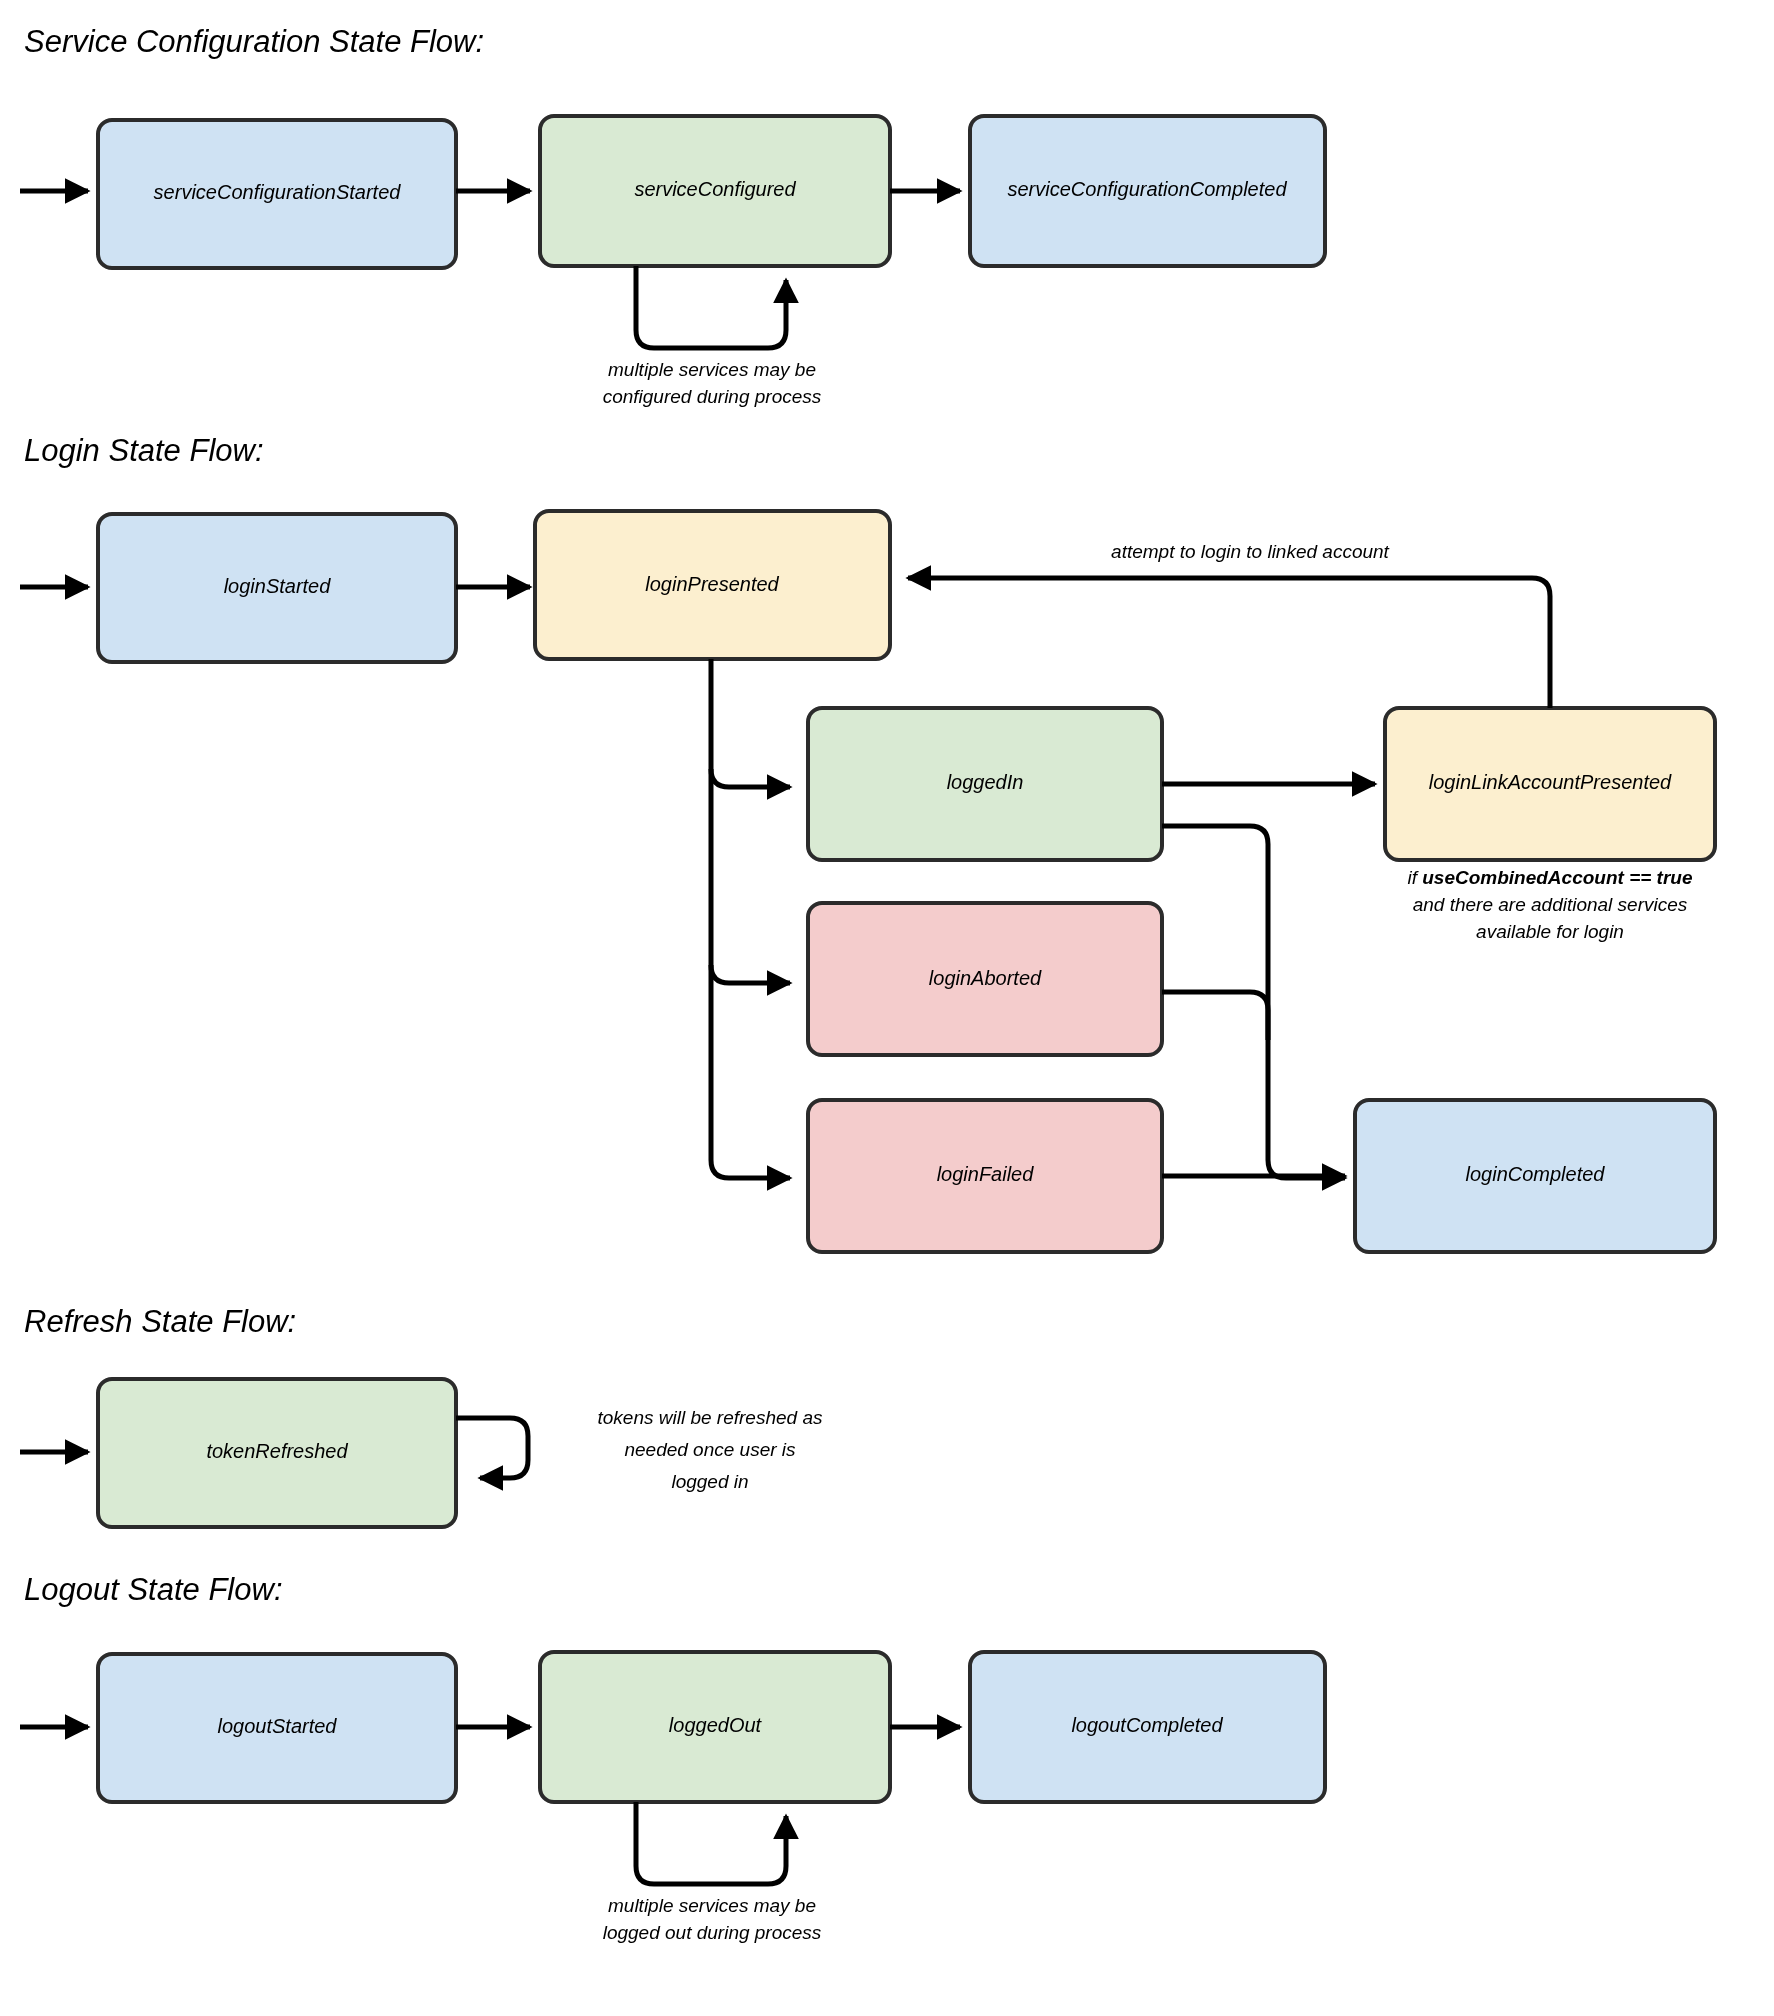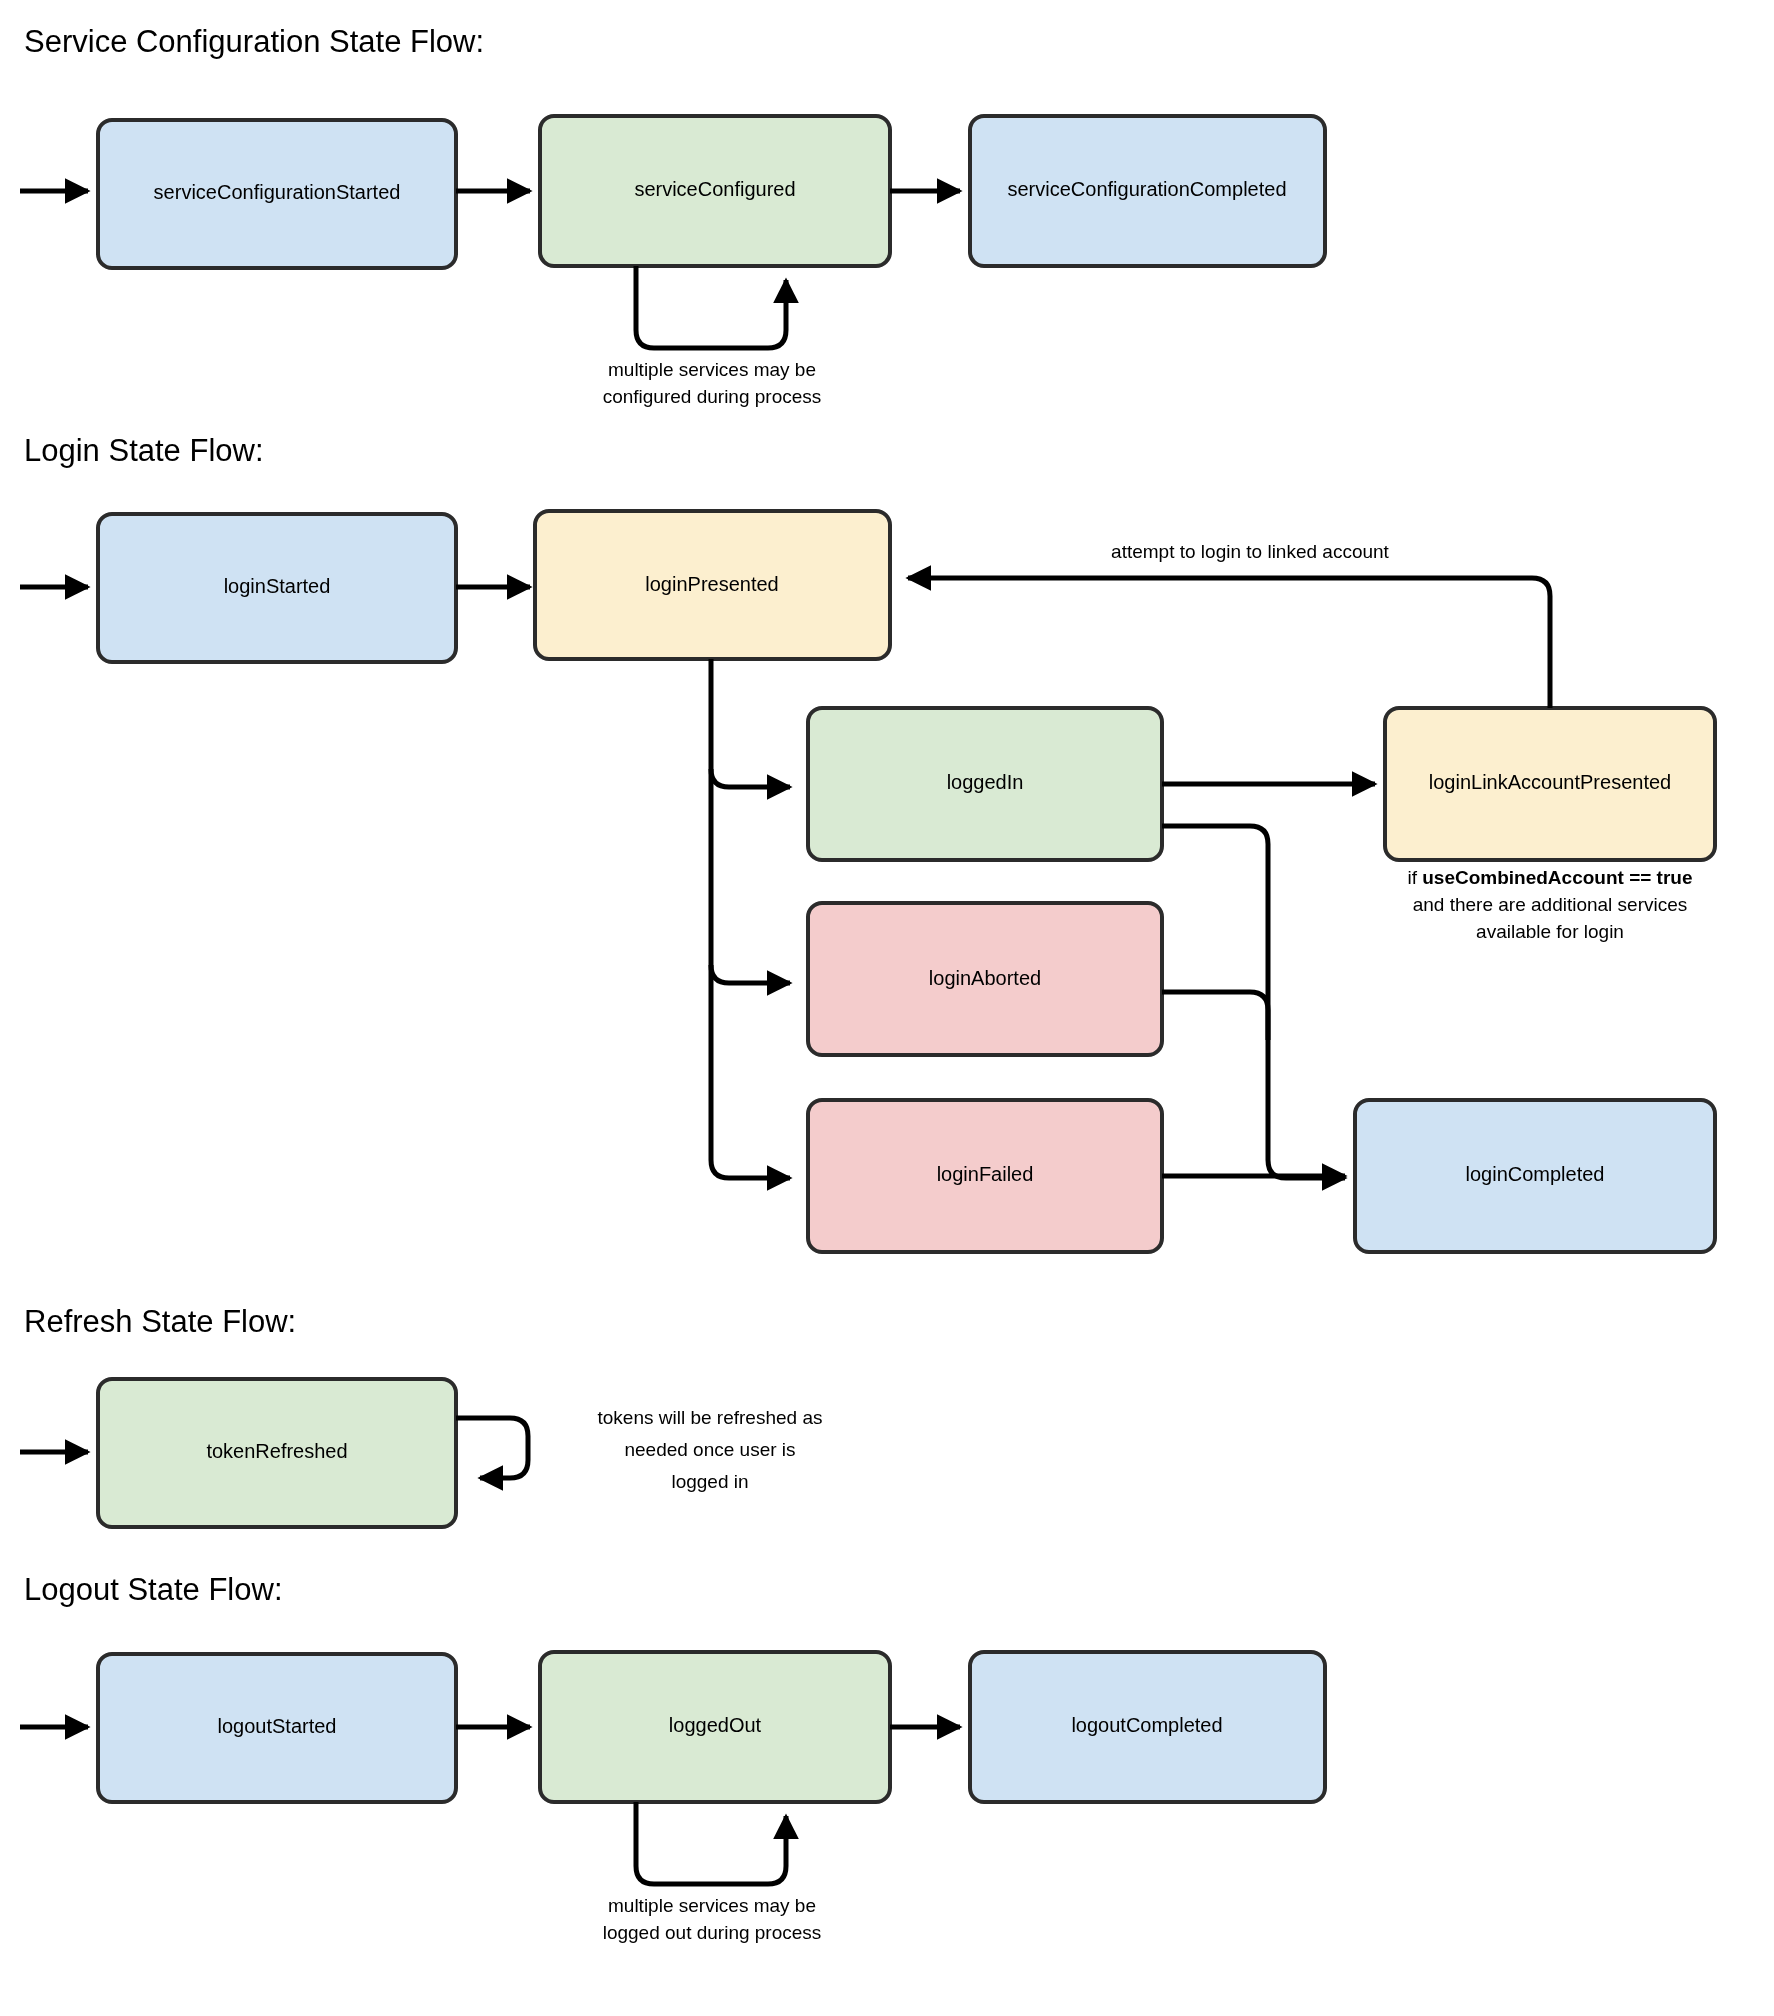--- a/index.html
+++ b/index.html
@@ -10,20 +10,21 @@
   body {
     font-family: "Liberation Sans", sans-serif;
     width: 1774px;
     height: 2016px;
     overflow: hidden;
   }
   #diagram-root {
     position: relative;
     width: 1426px;
     height: 2016px;
+    font-style: italic;
   }
   svg.flow-svg {
     position: absolute;
     top: 0;
     left: 0;
     width: 1774px;
     height: 2016px;
   }
   .section-title {
     font-size: 31px;

